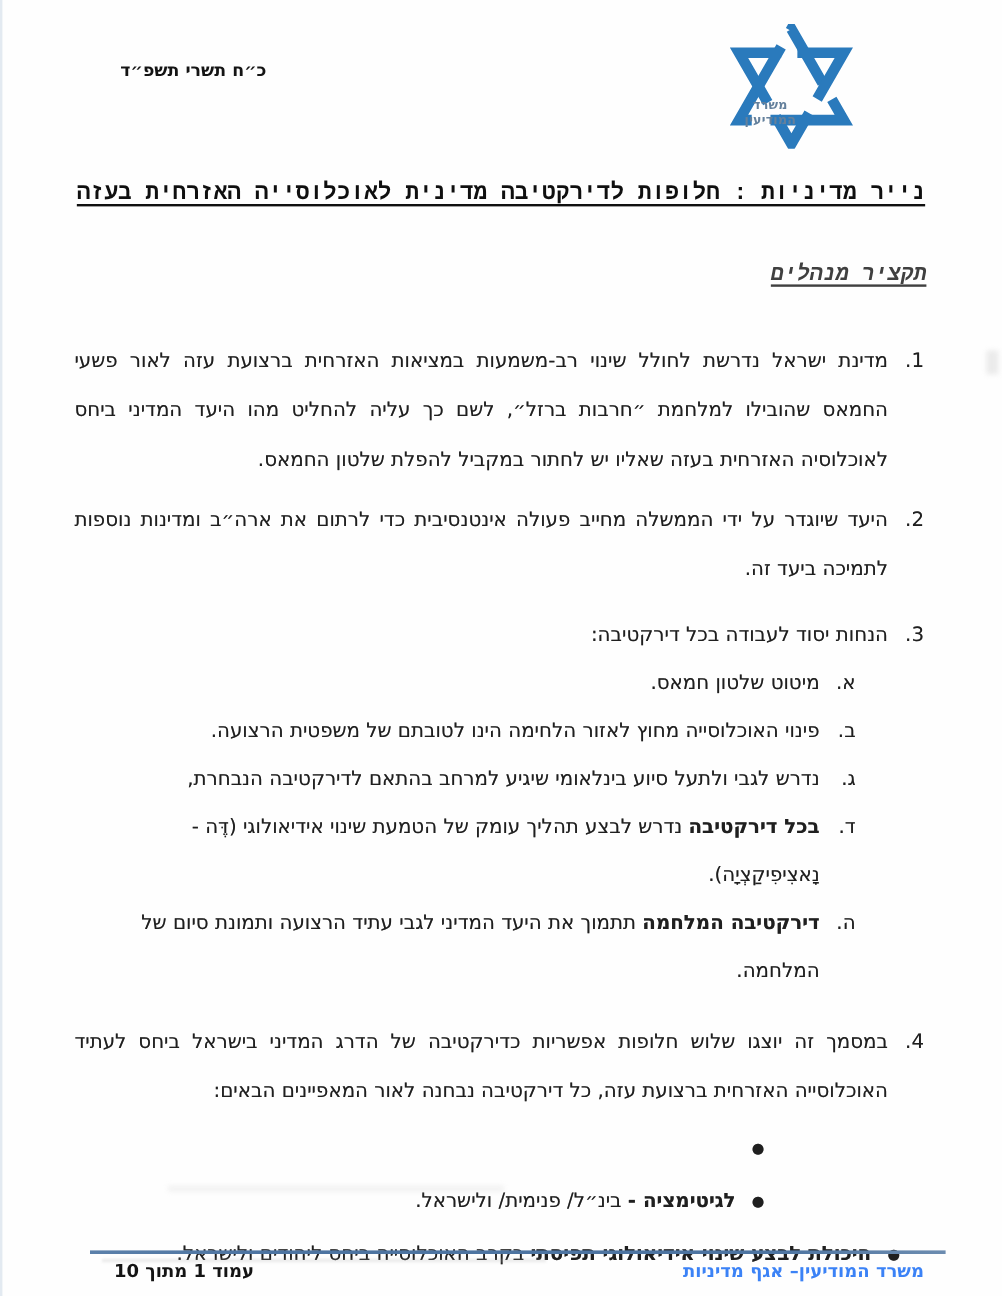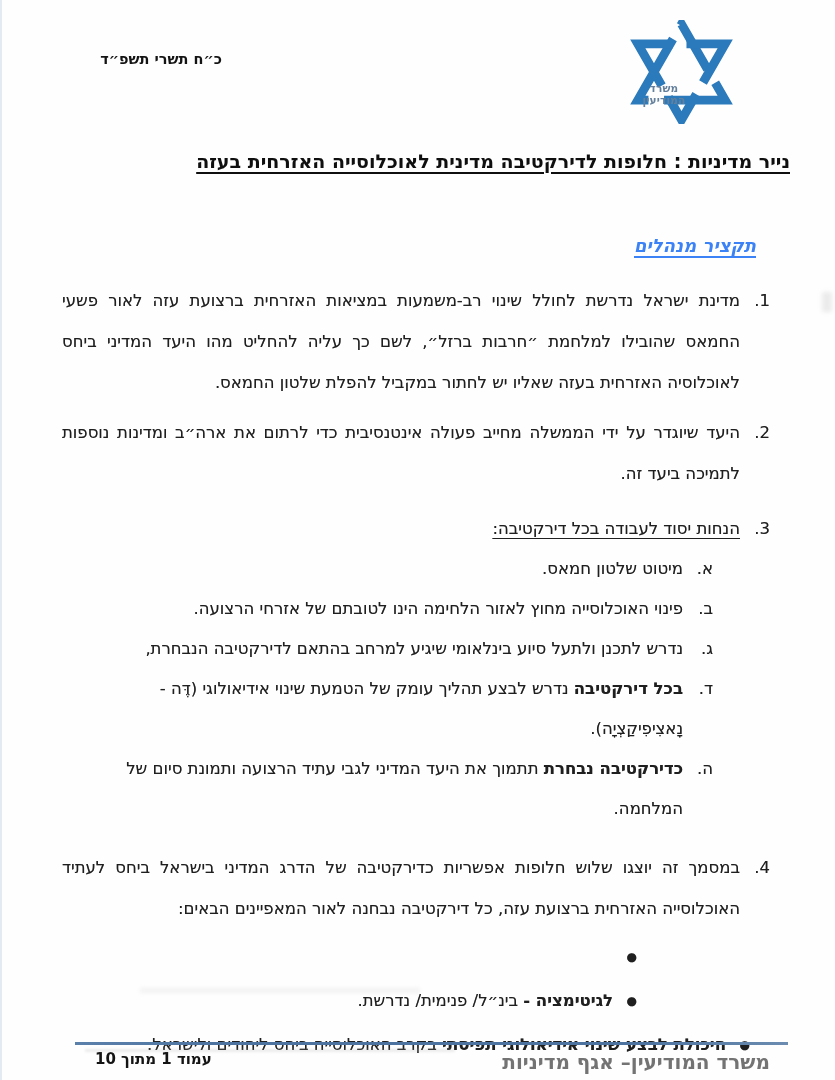--- a/index.html
+++ b/index.html
@@ -6,63 +6,63 @@
   .page{
     position:relative;width:835px;height:1080px;background:#fefefe;
     overflow:hidden;font-family:"DejaVu Sans",sans-serif;color:#1b1b1b;
   }
   .edge-line{position:absolute;left:0;top:0;width:2px;height:1080px;background:#e3eaf1;}
   
   .date-block{
     position:absolute;left:92px;top:44px;width:130px;direction:rtl;
     font-size:14.5px;font-weight:bold;line-height:30px;color:#141414;
   }
-  .logo{position:absolute;left:629px;top:20px;width:105px;height:104px;text-decoration:underline;}
+  .logo{position:absolute;left:607px;top:20px;width:105px;height:104px;text-decoration:underline;}
   .logo svg{position:absolute;left:0;top:0;}
   .logo-caption{
     position:absolute;left:4px;top:63px;width:62px;direction:rtl;text-align:center;
     font-size:10.5px;line-height:11.5px;color:#64809c;font-weight:bold;letter-spacing:.2px;
   }
   .doc-title{
-    position:absolute;top:150px;left:45px;right:45px;margin:0;direction:rtl;text-align:right;
+    position:absolute;top:150px;left:45px;right:45px;margin:0;direction:rtl;text-align:center;
     font-size:19px;font-weight:bold;color:#0f0f0f;
-    text-decoration:underline;text-underline-offset:4px;text-decoration-thickness:1.5px;
+    text-decoration:underline;text-underline-offset:4px;text-decoration-thickness:1.5px;font-family:Liberation Mono, monospace;
   }
   .doc-subtitle{
-    position:absolute;top:219px;right:63px;margin:16px;direction:rtl;
-    font-size:18px;font-weight:bold;font-style:italic;color:#3b82f6;
-    text-decoration:underline;text-underline-offset:4px;text-decoration-thickness:1.5px;
+    position:absolute;top:219px;right:63px;margin:0;direction:rtl;
+    font-size:18px;font-weight:bold;font-style:italic;color:#404040;
+    text-decoration:underline;text-underline-offset:4px;text-decoration-thickness:1.5px;font-family:Liberation Mono, monospace;
   }
   
   .content{
     position:absolute;top:280px;left:62px;right:65px;direction:rtl;
     font-size:16.5px;color:#1f1f1f;text-shadow:0 0 .4px rgba(0,0,0,.45);
   }
   .para{display:flex;line-height:41px;}
   .para .num{flex:0 0 30px;}
   .para .ptext{flex:1;text-align:justify;}
   .para.p2{margin-top:9px;}
   .para.p3{margin-top:15px;line-height:40px;}
   .para.p4{margin-top:18px;}
-  .underlined{text-decoration:underline;text-underline-offset:4px;}
+  .underlined{text-underline-offset:4px;}
   .subitems{margin-right:57px;}
   .subitem{display:flex;line-height:40px;}
   .subitem .marker{flex:0 0 30px;}
   .subitem .stext{flex:1;}
   .bullets{margin-top:6px;}
   .bullet-row{display:flex;line-height:44px;}
   .bullet-row .dot{flex:0 0 24px;font-size:12px;line-height:44px;}
   .bullet-row.indent-a{margin-right:133px;}
   .bullet-row.indent-b{margin-right:20px;}
   .b{font-weight:bold;text-align:center;}
   
   .footer-line{position:absolute;left:75px;top:1042px;width:713px;height:3px;
     background:linear-gradient(90deg,#5b80aa,#4d74a1 20%,#4d74a1 80%,#6c8cb0);}
   .footer-dept{position:absolute;top:1050px;right:65px;direction:rtl;
-    font-size:20px;font-weight:bold;color:#737373;}
+    font-size:15px;font-weight:bold;color:#3b82f6;}
   .footer-page{position:absolute;top:1050px;left:95px;direction:rtl;
     font-size:15px;font-weight:bold;color:#141414;}
   
   .smudge{position:absolute;pointer-events:none;}
   .smudge.a{left:822px;top:292px;width:10px;height:20px;background:#c8c8c8;opacity:.35;filter:blur(2px);}
   .smudge.b{left:140px;top:988px;width:280px;height:5px;background:#d5d5d5;opacity:.3;filter:blur(2px);}
   .smudge.c{left:85px;top:1049px;width:370px;height:3px;background:#b9b9b9;opacity:.25;filter:blur(1px);}
 </style>
 </head>
 <body>
@@ -107,48 +107,48 @@
       </div>
     </div>
 
     <div class="subitems">
       <div class="subitem">
         <span class="marker">א.</span>
         <div class="stext"><span class="b"></span><span>מיטוט שלטון חמאס.</span></div>
       </div>
       <div class="subitem">
         <span class="marker">ב.</span>
-        <div class="stext"><span class="b"></span><span>פינוי האוכלוסייה מחוץ לאזור הלחימה הינו לטובתם של אזרחי הרצועה.</span></div>
+        <div class="stext"><span class="b"></span><span>פינוי האוכלוסייה מחוץ לאזור הלחימה הינו לטובתם של משפטית הרצועה.</span></div>
       </div>
       <div class="subitem">
         <span class="marker">ג.</span>
-        <div class="stext"><span class="b"></span><span>נדרש לתכנן ולתעל סיוע בינלאומי שיגיע למרחב בהתאם לדירקטיבה הנבחרת,</span></div>
+        <div class="stext"><span class="b"></span><span>נדרש לגבי ולתעל סיוע בינלאומי שיגיע למרחב בהתאם לדירקטיבה הנבחרת,</span></div>
       </div>
       <div class="subitem">
         <span class="marker">ד.</span>
         <div class="stext"><span class="b">בכל דירקטיבה</span><span> נדרש לבצע תהליך עומק של הטמעת שינוי אידיאולוגי (דֶּה - נָאצִיפִיקַצְיָה).</span></div>
       </div>
       <div class="subitem">
         <span class="marker">ה.</span>
-        <div class="stext"><span class="b">כדירקטיבה נבחרת</span><span> תתמוך את היעד המדיני לגבי עתיד הרצועה ותמונת סיום של המלחמה.</span></div>
+        <div class="stext"><span class="b">דירקטיבה המלחמה</span><span> תתמוך את היעד המדיני לגבי עתיד הרצועה ותמונת סיום של המלחמה.</span></div>
       </div>
     </div>
 
     <div class="para p4">
       <span class="num">4.</span>
       <div class="ptext">במסמך זה יוצגו שלוש חלופות אפשריות כדירקטיבה של הדרג המדיני בישראל ביחס לעתיד האוכלוסייה האזרחית ברצועת עזה, כל דירקטיבה נבחנה לאור המאפיינים הבאים:</div>
     </div>
 
     <div class="bullets">
       <div class="bullet-row indent-a">
         <span class="dot">●</span>
       </div>
       <div class="bullet-row indent-a">
         <span class="dot">●</span>
-        <div class="stext"><span class="b">לגיטימציה -</span><span> בינ״ל/ פנימית/ נדרשת.</span></div>
+        <div class="stext"><span class="b">לגיטימציה -</span><span> בינ״ל/ פנימית/ ולישראל.</span></div>
       </div>
       <div class="bullet-row indent-b">
         <span class="dot">●</span>
         <div class="stext"><span class="b">היכולת לבצע שינוי אידיאולוגי תפיסתי</span><span> בקרב האוכלוסייה ביחס ליהודים ולישראל.</span></div>
       </div>
       <div class="bullet-row indent-b">
         <span class="dot">●</span>
         <div class="stext"><span class="b">השלכות אסטרטגיות</span><span> רחבות.</span></div>
       </div>
     </div>

